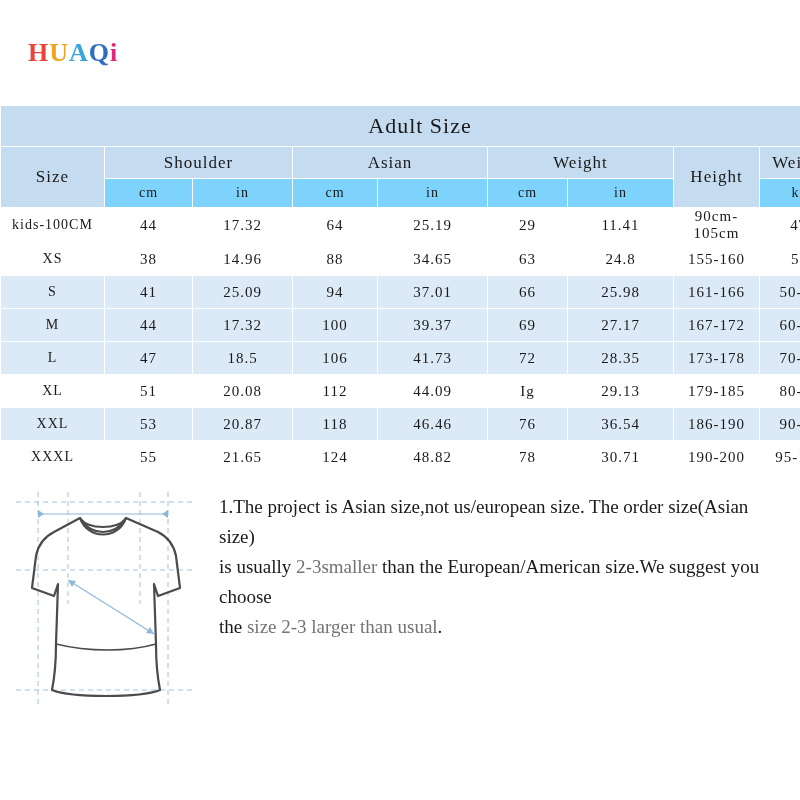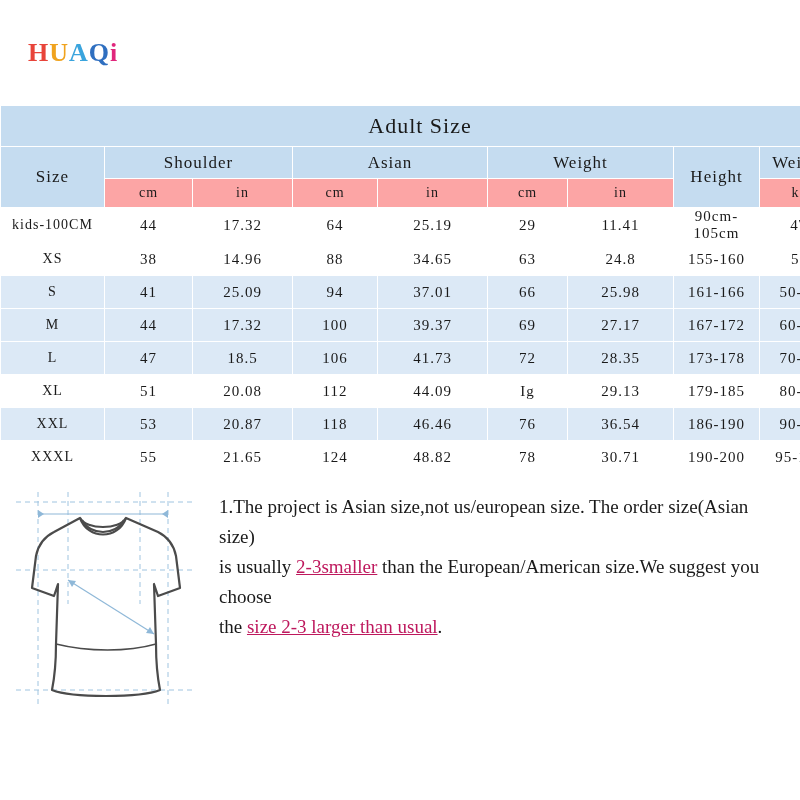--- a/index.html
+++ b/index.html
@@ -61,21 +61,21 @@
     height: 40px;
     letter-spacing: 4px;
   }
   .head-row td {
     background: #c5dcf0;
     font-size: 17px;
     height: 31px;
     letter-spacing: 2px;
   }
   .unit-row td {
-    background: #fca5a5;
+    background: #7dd3fc;
     font-size: 14px;
     height: 28px;
   }
   .size-col-head {
     font-size: 17px;
     letter-spacing: 3px;
   }
   tbody tr td {
     height: 32px;
     font-size: 15px;
@@ -107,21 +107,21 @@
   }
   .note-title {
     font-size: 21px;
     margin-bottom: 6px;
   }
   .note-p {
     font-size: 19px;
     line-height: 30px;
     margin: 0 0 8px 0;
   }
-  .red { color: #be185d; text-decoration: underline; }
+  .red { color: #737373; }
 </style>
 </head>
 <body>
 
 <div class="brand">
   <div class="brand-logo">
     <span class="l1">H</span><span class="l2">U</span><span class="l3">A</span><span class="l4">Q</span><span class="l5">i</span>
   </div>
 </div>
 

